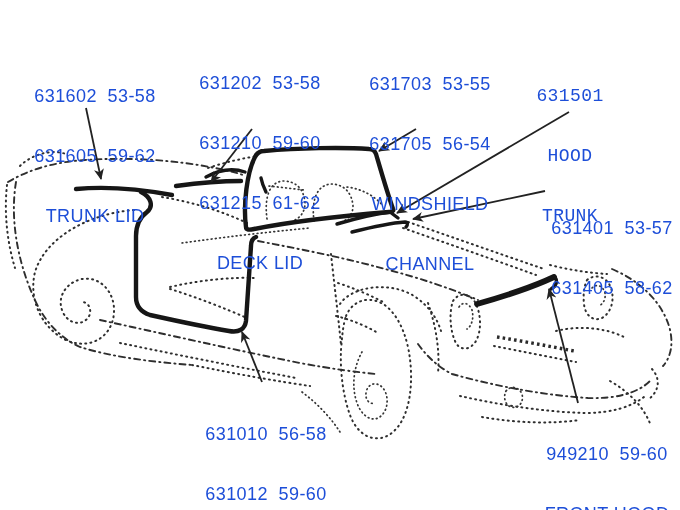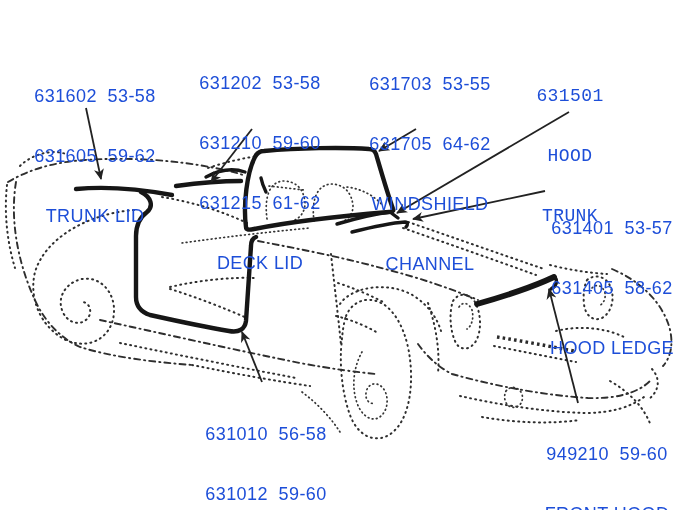--- a/index.html
+++ b/index.html
@@ -116,35 +116,34 @@
 
   <div class="callout" style="left:260px;top:33px;">
     <div class="cl">631202  53-58</div>
     <div class="cl">631210  59-60</div>
     <div class="cl">631215  61-62</div>
     <div class="cl">DECK LID</div>
   </div>
 
   <div class="callout" style="left:430px;top:34px;">
     <div class="cl">631703  53-55</div>
-    <div class="cl">631705  64-62</div>
+    <div class="cl">631705  56-54</div>
     <div class="cl">WINDSHIELD</div>
     <div class="cl">CHANNEL</div>
   </div>
 
   <div class="callout" style="left:570px;top:46px;font-family:Liberation Mono, monospace;">
     <div class="cl">631501</div>
     <div class="cl">HOOD</div>
     <div class="cl">TRUNK</div>
   </div>
 
   <div class="callout" style="left:612px;top:178px;">
     <div class="cl">631401  53-57</div>
     <div class="cl">631405  58-62</div>
-    <div class="cl">HOOD LEDGE</div>
   </div>
 
   <div class="callout" style="left:266px;top:384px;">
     <div class="cl">631010  56-58</div>
     <div class="cl">631012  59-60</div>
     
     
   </div>
 
   <div class="callout" style="left:607px;top:404px;">

